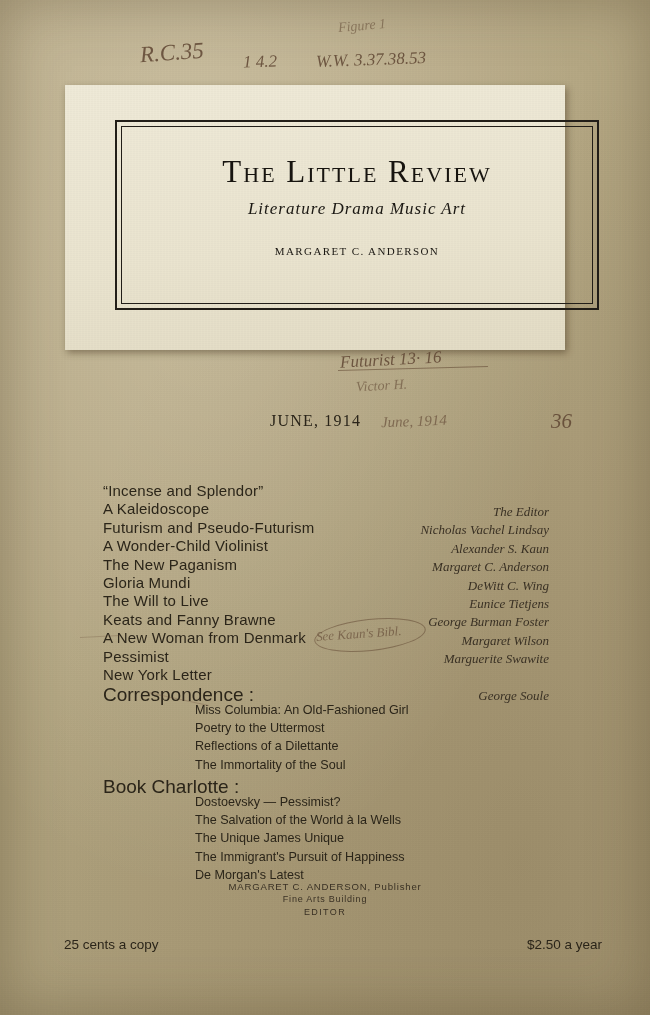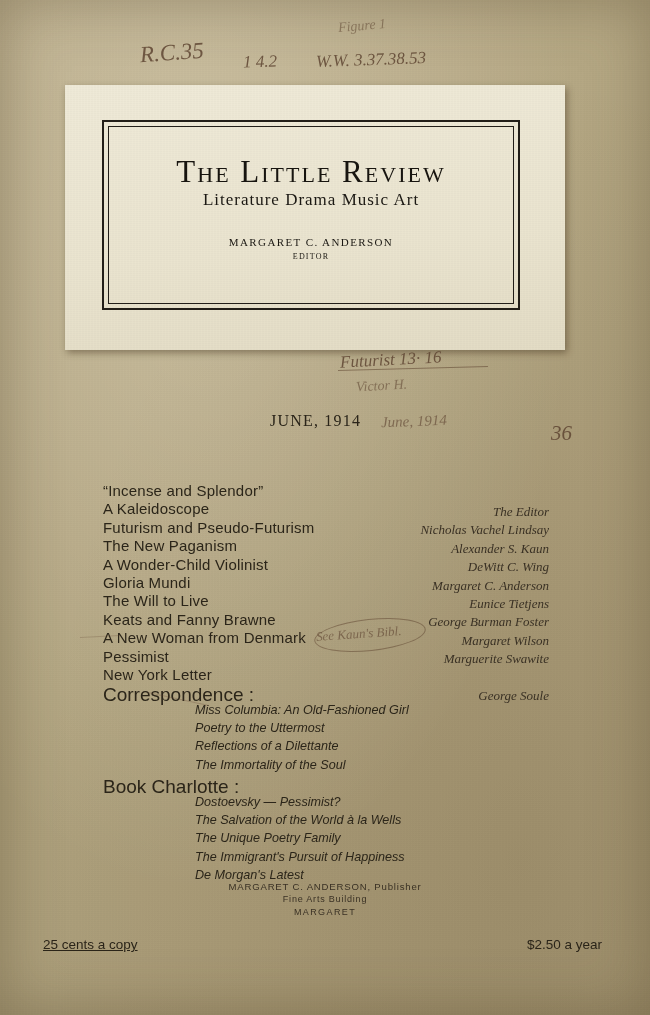--- a/index.html
+++ b/index.html
@@ -44,22 +44,22 @@
   
   #masthead-label {
     position: absolute;
     left: 65px; top: 85px;
     width: 500px; height: 265px;
     background: linear-gradient(175deg, #efead8 0%, #eae4cf 60%, #e3dcc5 100%);
     box-shadow: 2px 3px 7px rgba(60,45,25,.45);
   }
   #masthead-inner {
     position: absolute;
-    left: 37px; top: 35px;
-    width: 418px; height: 190px;
+    left: 50px; top: 35px;
+    width: 484px; height: 190px;
     border: 2px solid #221e18;
     padding: 0;
     box-sizing: border-box;
   }
   #masthead-inner::before {
     content:"";
     position:absolute;
     left:4px; top:4px; right:4px; bottom:4px;
     border:1px solid #221e18;
   }
@@ -70,22 +70,23 @@
   #mast-title {
     font-family: "Liberation Serif", serif;
     font-size: 31px;
     letter-spacing: 2px;
     color:#17140f;
     font-variant: small-caps;
     text-transform: none;
     white-space: nowrap;
   }
   #mast-sub {
-    margin-top: 0;
+    margin-top: 9px;
     font-family: "Liberation Serif", serif;
+    font-style: italic;
     font-size: 17px;
     letter-spacing: 1px;
     color:#1b1813;
   }
   #mast-editor {
     margin-top: 26px;
     font-family: "Liberation Serif", serif;
     font-size: 11px;
     letter-spacing: 1.4px;
     color:#1b1813;
@@ -135,34 +136,33 @@
     margin-top:22px;
   }
   .toc-sub {
     position:relative;
     height:18.4px;
     padding-left: 92px;
     font-family:"Liberation Sans", sans-serif;
     font-size:12.6px;
     color:#2b2519;
     white-space: nowrap;
-    font-style: italic;
   }
   .toc-head {
     font-family:"Liberation Sans", sans-serif;
     font-size:19px;
     color:#2b2519;
     height:18.4px;
   }
 
   
   #footer-left {
-    position:absolute; left:43px; top:937px;
-    font-family:"Liberation Sans", sans-serif;
-    font-size:13.5px; color:#2b2519;text-decoration:underline;
+    position:absolute; left:64px; top:937px;
+    font-family:"Liberation Sans", sans-serif;
+    font-size:13.5px; color:#2b2519;
   }
   #footer-right {
     position:absolute; right:48px; top:937px;
     font-family:"Liberation Sans", sans-serif;
     font-size:13.5px; color:#2b2519;margin-left:32px;
   }
   #footer-center {
     position:absolute; left:0; right:0; top:880px;
     text-align:center;
     font-family:"Liberation Sans", sans-serif;
@@ -184,21 +184,21 @@
     pointer-events:none;
   }
   #hand-rc     { left:140px; top:40px;  font-size:23px; font-style:italic; transform: rotate(-4deg); }
   #hand-142    { left:243px; top:52px;  font-size:17px; font-style:italic; transform: rotate(-2deg); }
   #hand-ww     { left:316px; top:50px;  font-size:17px; font-style:italic; transform: rotate(-2deg); }
   #hand-top    { left:338px; top:18px;  font-size:14px; font-style:italic; transform: rotate(-5deg); opacity:.5; }
   #hand-4      { left:533px; top:86px;  font-size:22px; font-style:italic; }
   #hand-fut    { left:340px; top:350px; font-size:17px; font-style:italic; transform: rotate(-3deg); }
   #hand-fut2   { left:356px; top:378px; font-size:14px; font-style:italic; transform: rotate(-3deg); opacity:.55; }
   #hand-date   { left:381px; top:413px; font-size:15px; font-style:italic; transform: rotate(-2deg); opacity:.6; }
-  #hand-36     { left:551px; top:421px; font-size:21px; font-style:italic; }
+  #hand-36     { left:551px; top:409px; font-size:21px; font-style:italic; }
   #hand-denm   { left:316px; top:626px; font-size:13px; font-style:italic; transform: rotate(-4deg); opacity:.6; }
   .hand-line {
     position:absolute;
     background: rgba(93,67,48,.55);
     height:1px;
     transform-origin:left center;
     pointer-events:none;
   }
   #hl1 { left:338px; top:370px; width:150px; transform: rotate(-1.5deg); }
   #hl2 { left:148px; top:692px; width:62px;  transform: rotate(12deg); opacity:.5; }
@@ -221,21 +221,20 @@
   <div class="hand" id="hand-142">1 4.2</div>
   <div class="hand" id="hand-ww">W.W. 3.37.38.53</div>
   <div class="hand" id="hand-4">4</div>
 
   <div id="masthead-label">
     <div id="masthead-inner">
       <div class="mast-stack">
         <div id="mast-title">The Little Review</div>
         <div id="mast-sub">Literature  Drama  Music  Art</div>
         <div id="mast-editor">MARGARET C. ANDERSON</div>
-        <div id="mast-editor-role">EDITOR</div>
       </div>
     </div>
   </div>
 
   <div class="hand" id="hand-fut">Futurist  13· 16</div>
   <div class="hand-line" id="hl1"></div>
   <div class="hand" id="hand-fut2">Victor H.</div>
 
   <div id="dateline">JUNE, 1914</div>
   <div class="hand" id="hand-date">June, 1914</div>
@@ -249,26 +248,26 @@
     </div>
     <div class="toc-row">
       <span class="toc-title">A Kaleidoscope</span>
       <span class="toc-author">Nicholas Vachel Lindsay</span>
     </div>
     <div class="toc-row">
       <span class="toc-title">Futurism and Pseudo-Futurism</span>
       <span class="toc-author">Alexander S. Kaun</span>
     </div>
     <div class="toc-row">
+      <span class="toc-title">A Wonder-Child Violinist</span>
+      <span class="toc-author">Margaret C. Anderson</span>
+    </div>
+    <div class="toc-row">
       <span class="toc-title">The New Paganism</span>
       <span class="toc-author">DeWitt C. Wing</span>
-    </div>
-    <div class="toc-row">
-      <span class="toc-title">A Wonder-Child Violinist</span>
-      <span class="toc-author">Margaret C. Anderson</span>
     </div>
     <div class="toc-row">
       <span class="toc-title">Gloria Mundi</span>
       <span class="toc-author">Eunice Tietjens</span>
     </div>
     <div class="toc-row">
       <span class="toc-title">The Will to Live</span>
       <span class="toc-author">George Burman Foster</span>
     </div>
     <div class="toc-row">
@@ -290,33 +289,33 @@
 
     <div class="toc-head">Correspondence :</div>
     <div class="toc-sub">Miss Columbia:  An Old-Fashioned Girl</div>
     <div class="toc-sub">Poetry to the Uttermost</div>
     <div class="toc-sub">Reflections of a Dilettante</div>
     <div class="toc-sub">The Immortality of the Soul</div>
 
     <div class="toc-head">Book Charlotte :</div>
     <div class="toc-sub">Dostoevsky — Pessimist?</div>
     <div class="toc-sub">The Salvation of the World à la Wells</div>
-    <div class="toc-sub">The Unique Poetry Family</div>
+    <div class="toc-sub">The Unique James Unique</div>
     <div class="toc-sub">The Immigrant's Pursuit of Happiness</div>
     <div class="toc-sub">De Morgan's Latest</div>
   </div>
 
   <div class="hand-oval" id="ho1"></div>
   <div class="hand" id="hand-denm">See Kaun's Bibl.</div>
   <div class="hand-line" id="hl2"></div>
   <div class="hand-line" id="hl3"></div>
 
   <div id="footer-left">25 cents a copy</div>
   <div id="footer-right">$2.50 a year</div>
   <div id="footer-center">
     <div class="line1">MARGARET C. ANDERSON, Publisher</div>
     <div class="line2">Fine Arts Building</div>
-    <div class="line3">MARGARET</div>
+    <div class="line3">EDITOR</div>
   </div>
 
   <div id="grain"></div>
   <div class="edge-shadow"></div>
 </div>
 
 </body></html>

